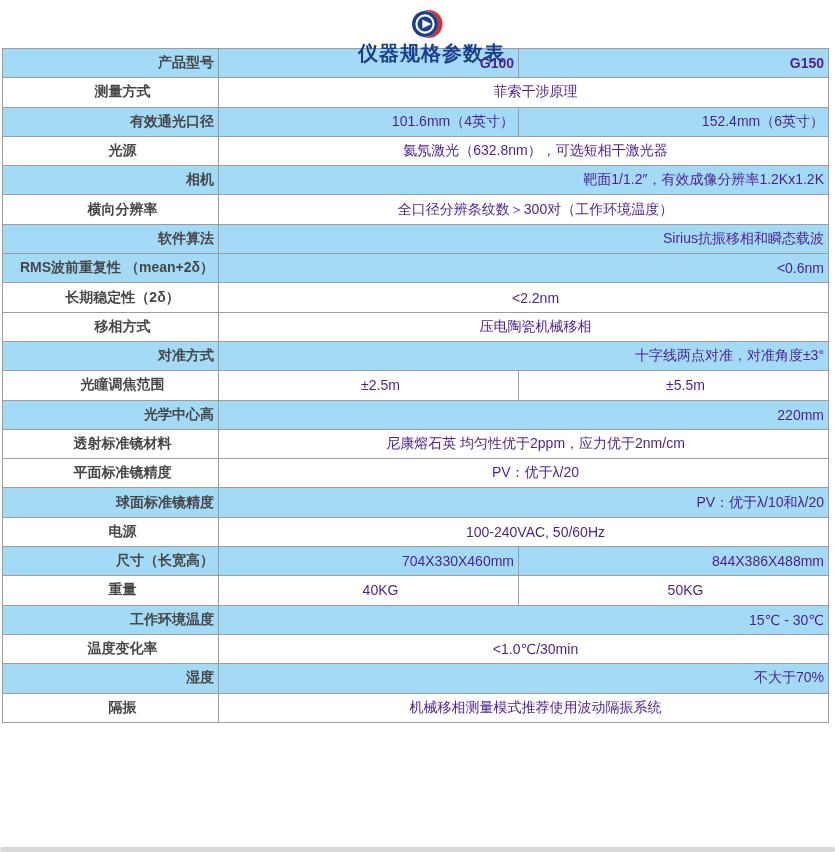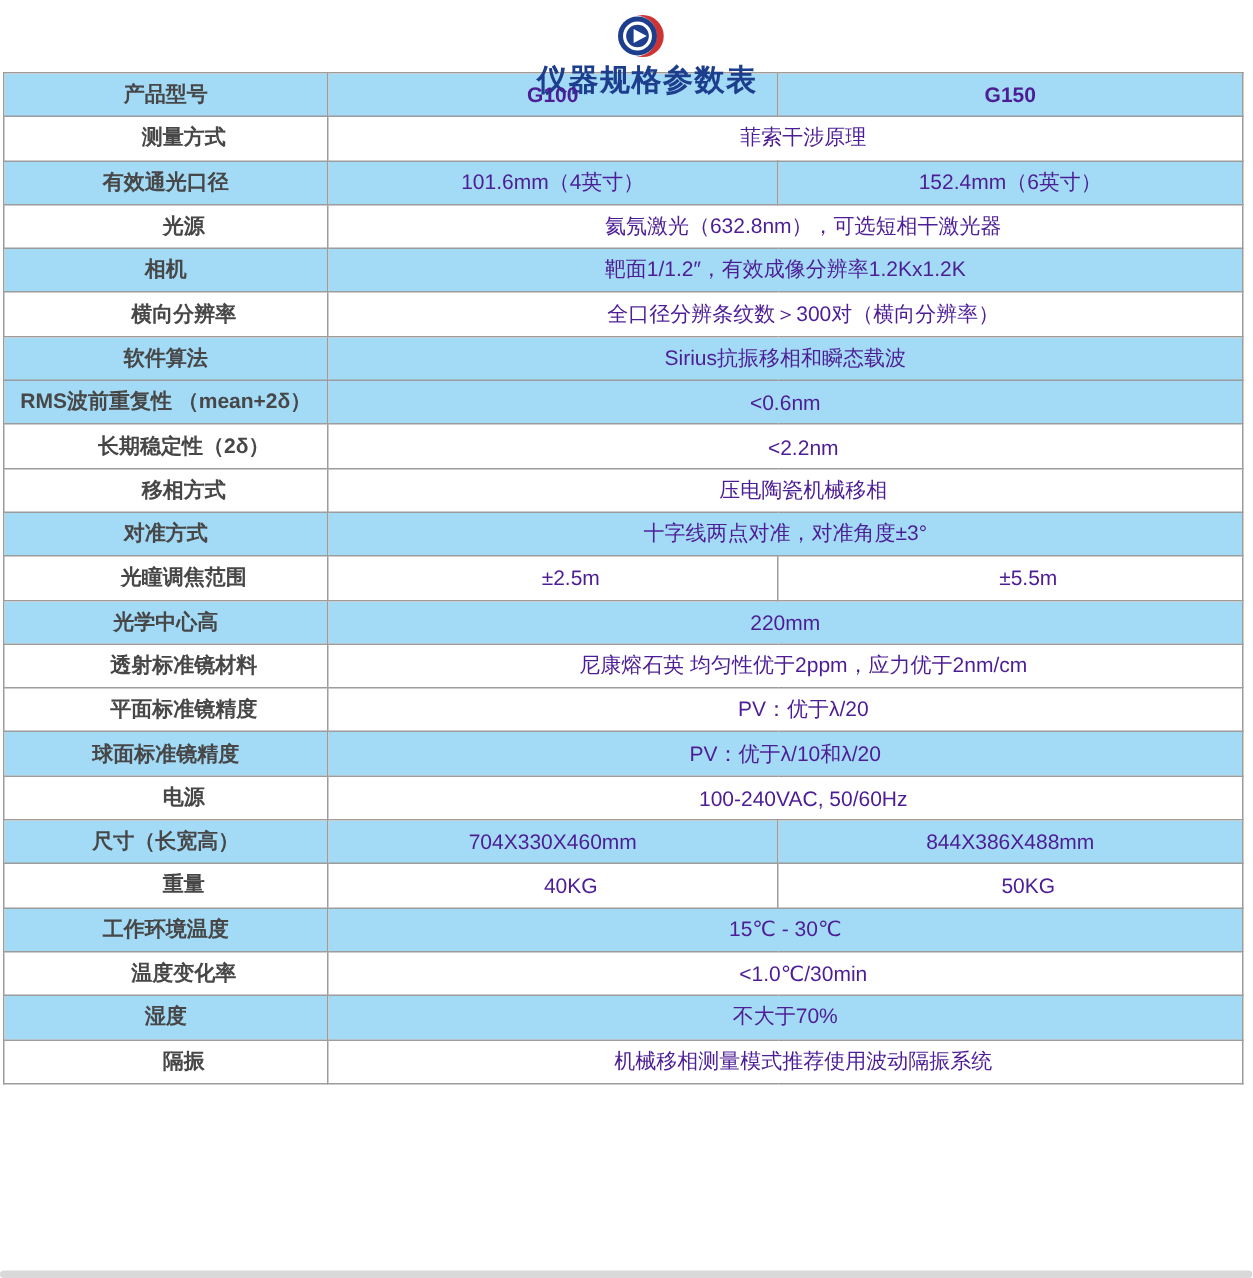--- a/index.html
+++ b/index.html
@@ -37,21 +37,21 @@
     text-align: center;
     vertical-align: middle;
     font-size: 14px;
     color: #4c1d95;
     padding: 0 4px;
     overflow: hidden;
     white-space: nowrap;
   }
   table.spec td.label { font-weight: bold; color: #474747; }
   table.spec td.colhead { font-weight: bold; }
-  tr.blue td { background: #a3daf6; }
+  tr.blue td { background: #a3daf6; text-align: right; }
   tr.white td { background: #ffffff; padding-left: 28px; }
   .bottom-strip {
     position: absolute;
     left: 0; bottom: 0;
     width: 835px; height: 5px;
     background: #d9d9d9;
     border-radius: 4px;
   }
 </style>
 </head>
@@ -92,21 +92,21 @@
       <tr class="white">
         <td class="label">光源</td>
         <td colspan="2">氦氖激光（632.8nm），可选短相干激光器</td>
       </tr>
       <tr class="blue">
         <td class="label">相机</td>
         <td colspan="2">靶面1/1.2″，有效成像分辨率1.2Kx1.2K</td>
       </tr>
       <tr class="white">
         <td class="label">横向分辨率</td>
-        <td colspan="2">全口径分辨条纹数＞300对（横向分辨率）</td>
+        <td colspan="2">全口径分辨条纹数＞300对（工作环境温度）</td>
       </tr>
       <tr class="blue">
         <td class="label">软件算法</td>
         <td colspan="2">Sirius抗振移相和瞬态载波</td>
       </tr>
       <tr class="blue">
         <td class="label">RMS波前重复性 （mean+2δ）</td>
         <td colspan="2">&lt;0.6nm</td>
       </tr>
       <tr class="white">

